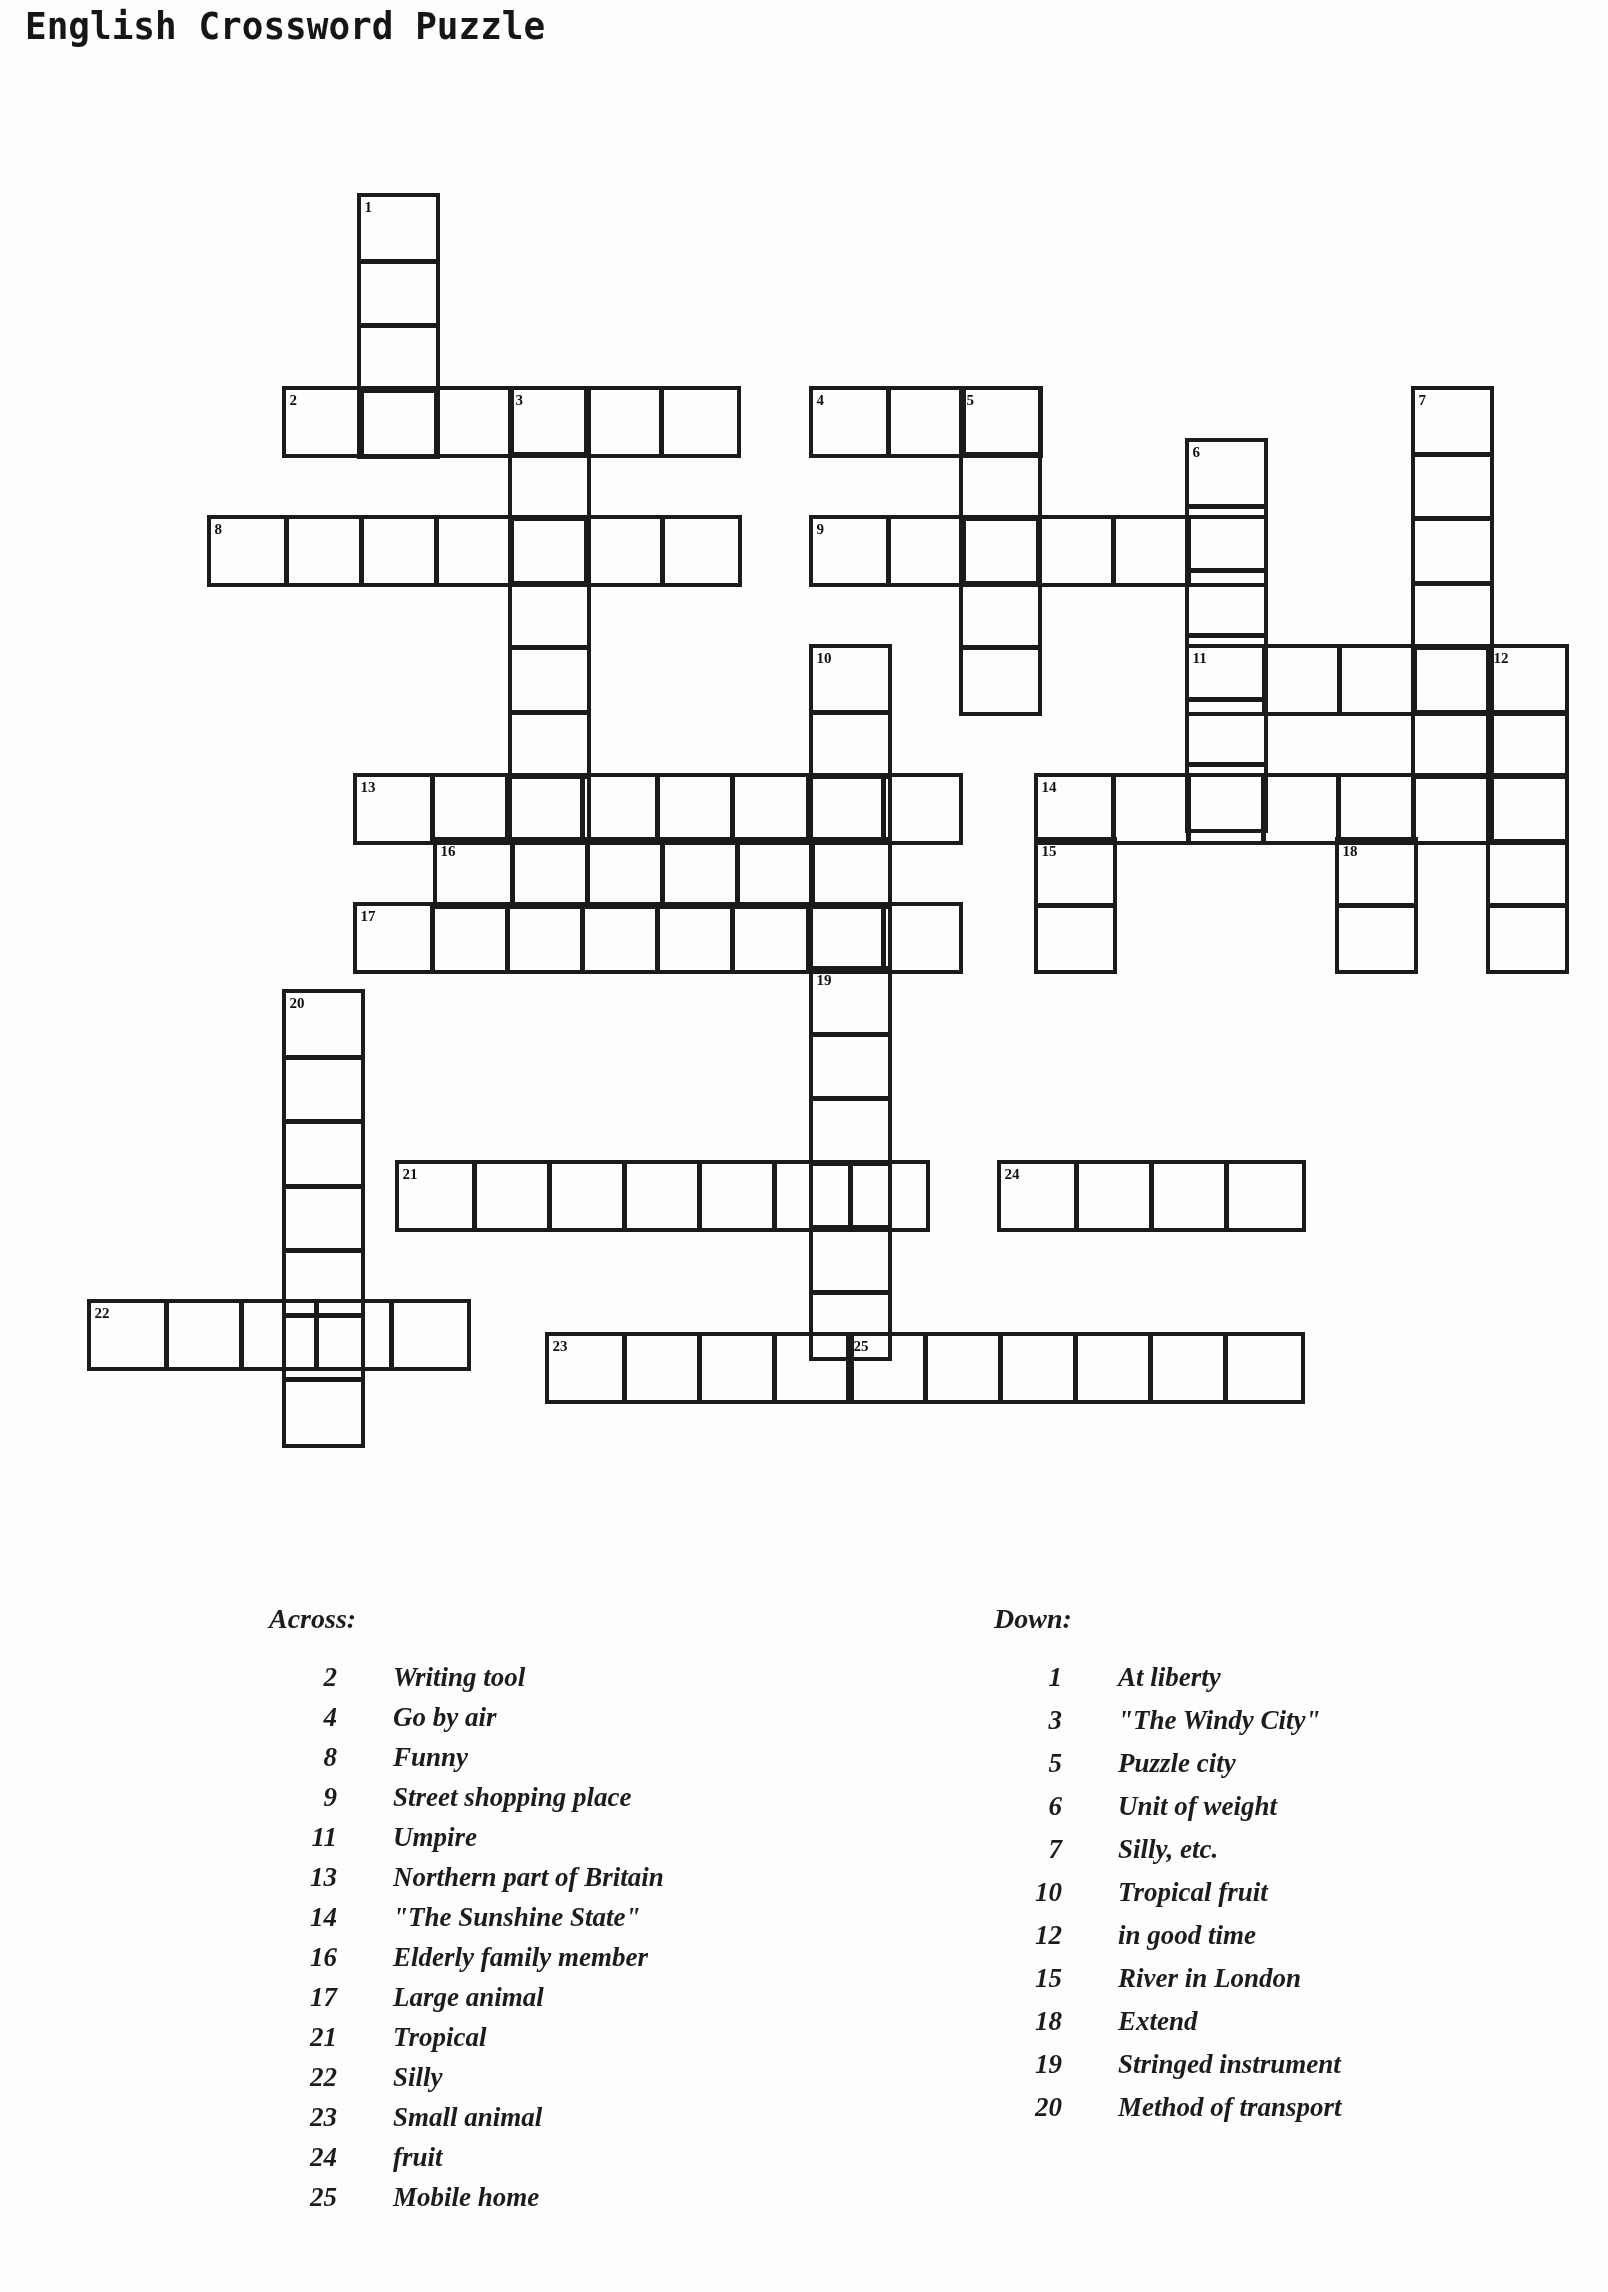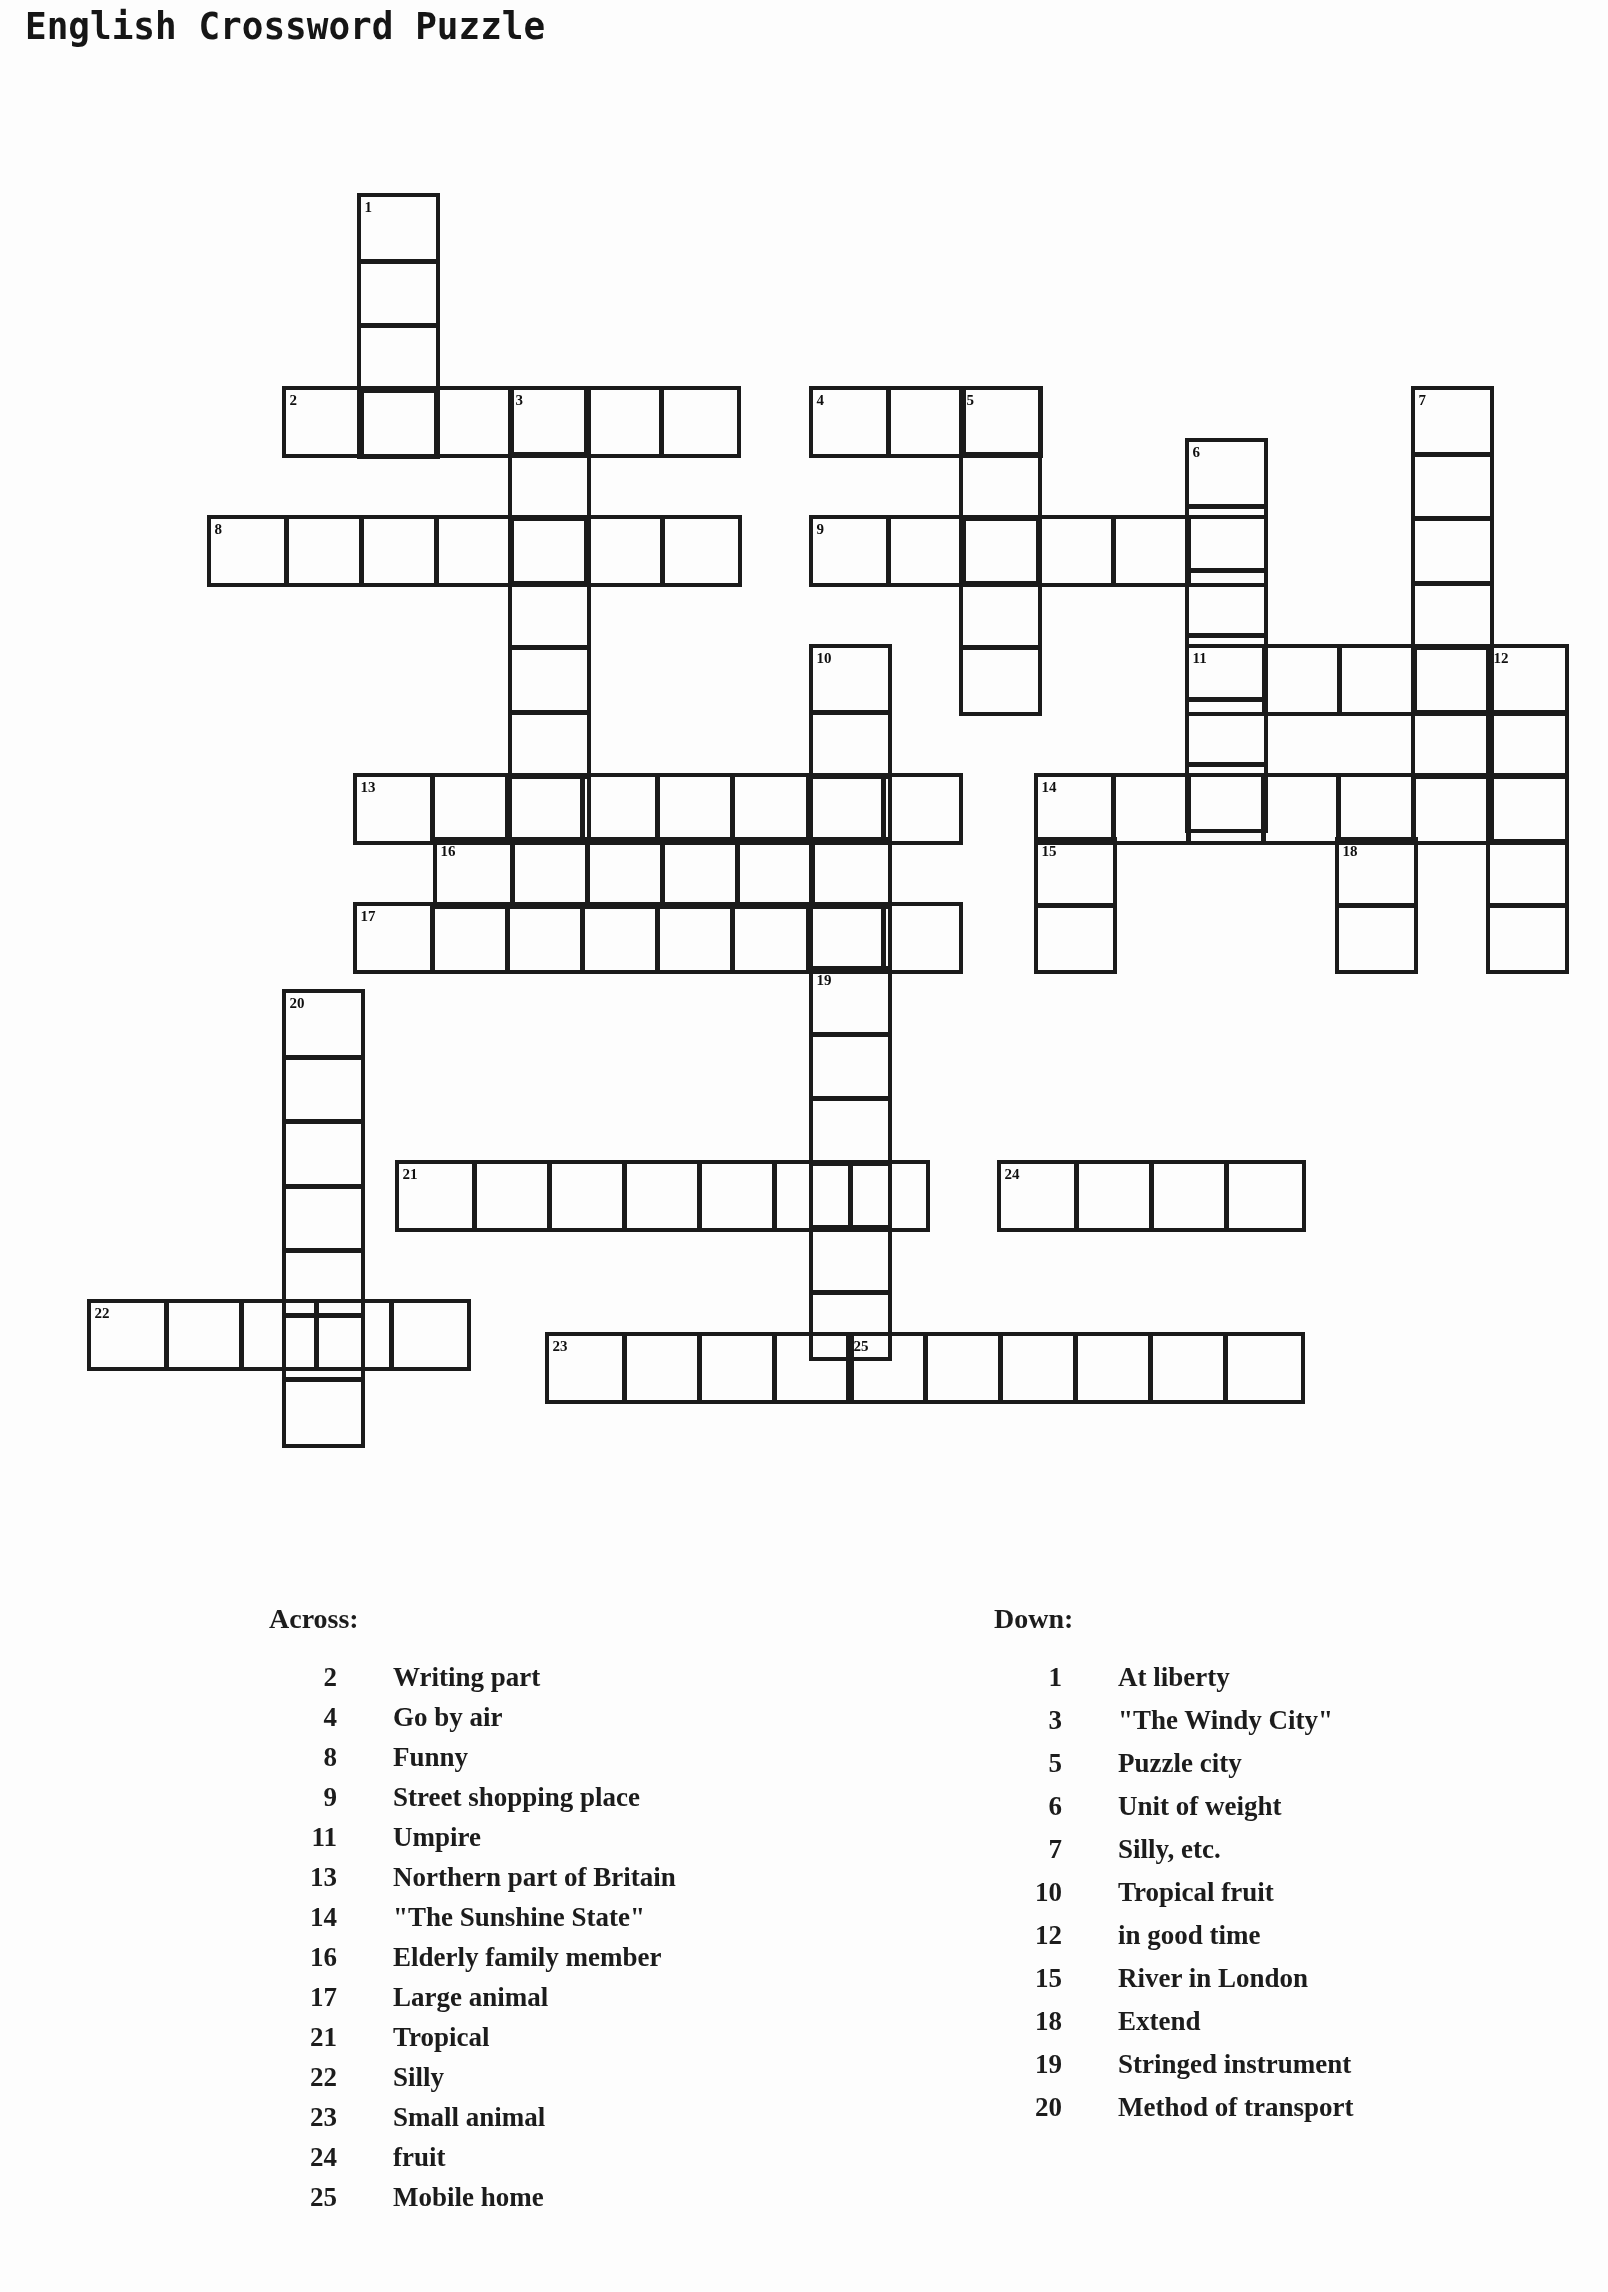--- a/index.html
+++ b/index.html
@@ -18,21 +18,21 @@
   }
   #grid{position:absolute;left:0;top:0;width:1608px;height:1522px;filter:blur(0.6px);}
   .run{position:absolute;border:4.5px solid #1b1b1b;box-sizing:content-box;background:transparent;}
   .divider{position:absolute;background:#1b1b1b;}
   .divider.v{width:4.5px;top:0;bottom:0;}
   .divider.h{height:4.5px;left:0;right:0;}
   .cellnum{
     position:absolute;font-family:"Liberation Serif",serif;font-weight:bold;
     font-size:15px;color:#101010;line-height:15px;
   }
-  .clues{position:absolute;filter:blur(0.5px);}
+  .clues{position:absolute;filter:blur(0.5px);font-style:italic;}
   .clue-header{
     font-weight:bold;font-size:28px;color:#1c1c1c;margin-bottom:10.7px;
     font-family:"Liberation Serif",serif;
   }
   .clue-list{margin-top:27px;}
   .clue-item{display:flex;align-items:baseline;color:#1c1c1c;}
   .clue-item .num{
     display:inline-block;width:68px;text-align:right;
     font-weight:bold;font-size:27px;flex:0 0 68px;
   }
@@ -377,21 +377,21 @@
       <div style="position: absolute; left: 376px; top: 0px; width: 75px; height: 64px;"></div>
       <span class="cellnum" style="left: 3.6px; top: 2.7px;">25</span>
     </div>
   </div>
 
 <div id="across-block" class="clues">
   <div class="clue-header">Across:</div>
   <div class="clue-list">
       <div class="clue-item">
         <span class="num">2</span>
-        <span class="txt">Writing part</span>
+        <span class="txt">Writing tool</span>
       </div>
       <div class="clue-item">
         <span class="num">4</span>
         <span class="txt">Go by air</span>
       </div>
       <div class="clue-item">
         <span class="num">8</span>
         <span class="txt">Funny</span>
       </div>
       <div class="clue-item">

